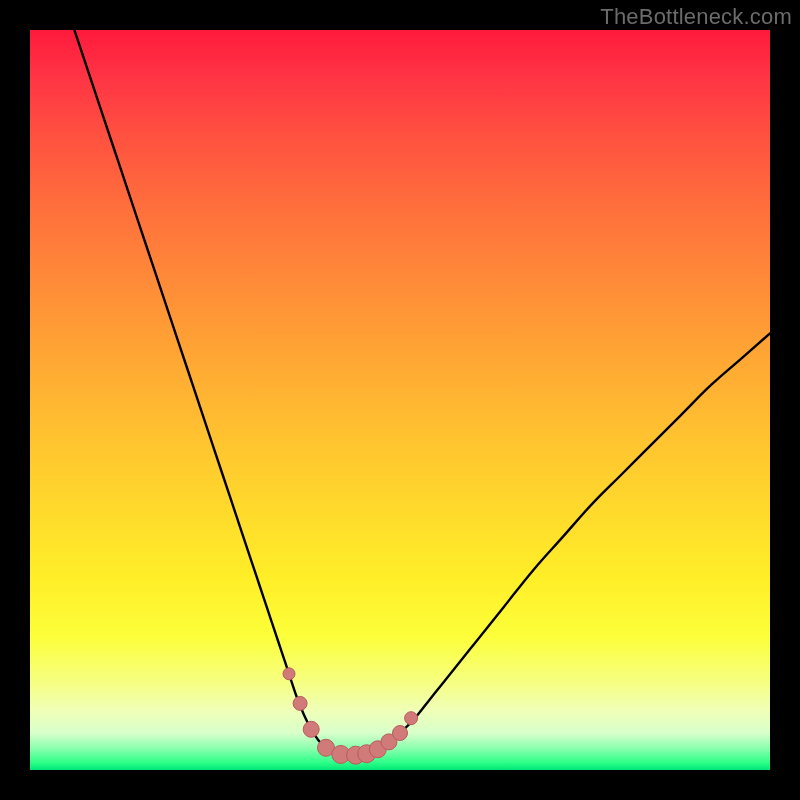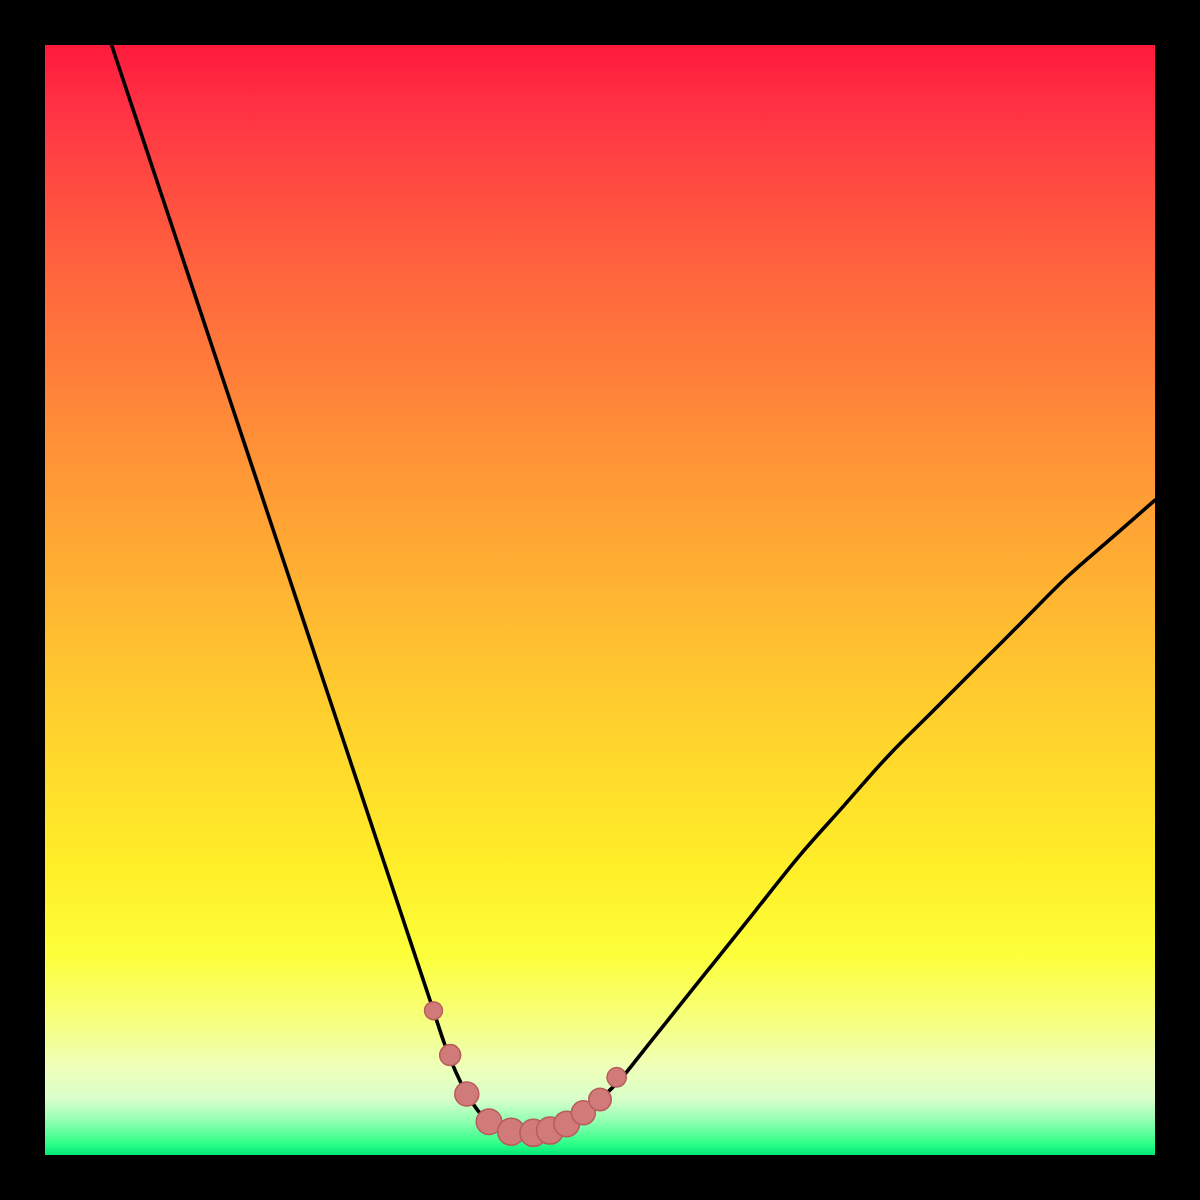--- a/index.html
+++ b/index.html
@@ -76,13 +76,14 @@
           <circle cx="310.80" cy="724.46" r="9.00" fill="#d07a7a" stroke="#b85c5c" stroke-width="1"></circle>
           <circle cx="325.60" cy="725.20" r="9.00" fill="#d07a7a" stroke="#b85c5c" stroke-width="1"></circle>
           <circle cx="336.70" cy="723.72" r="9.00" fill="#d07a7a" stroke="#b85c5c" stroke-width="1"></circle>
           <circle cx="347.80" cy="719.28" r="8.50" fill="#d07a7a" stroke="#b85c5c" stroke-width="1"></circle>
           <circle cx="358.90" cy="711.88" r="8.00" fill="#d07a7a" stroke="#b85c5c" stroke-width="1"></circle>
           <circle cx="370.00" cy="703.00" r="7.50" fill="#d07a7a" stroke="#b85c5c" stroke-width="1"></circle>
           <circle cx="381.10" cy="688.20" r="6.50" fill="#d07a7a" stroke="#b85c5c" stroke-width="1"></circle>
         </g>
     </svg>
   </div>
+  <div class="watermark">TheBottleneck.com</div>
 </div>
 
 </body></html>

